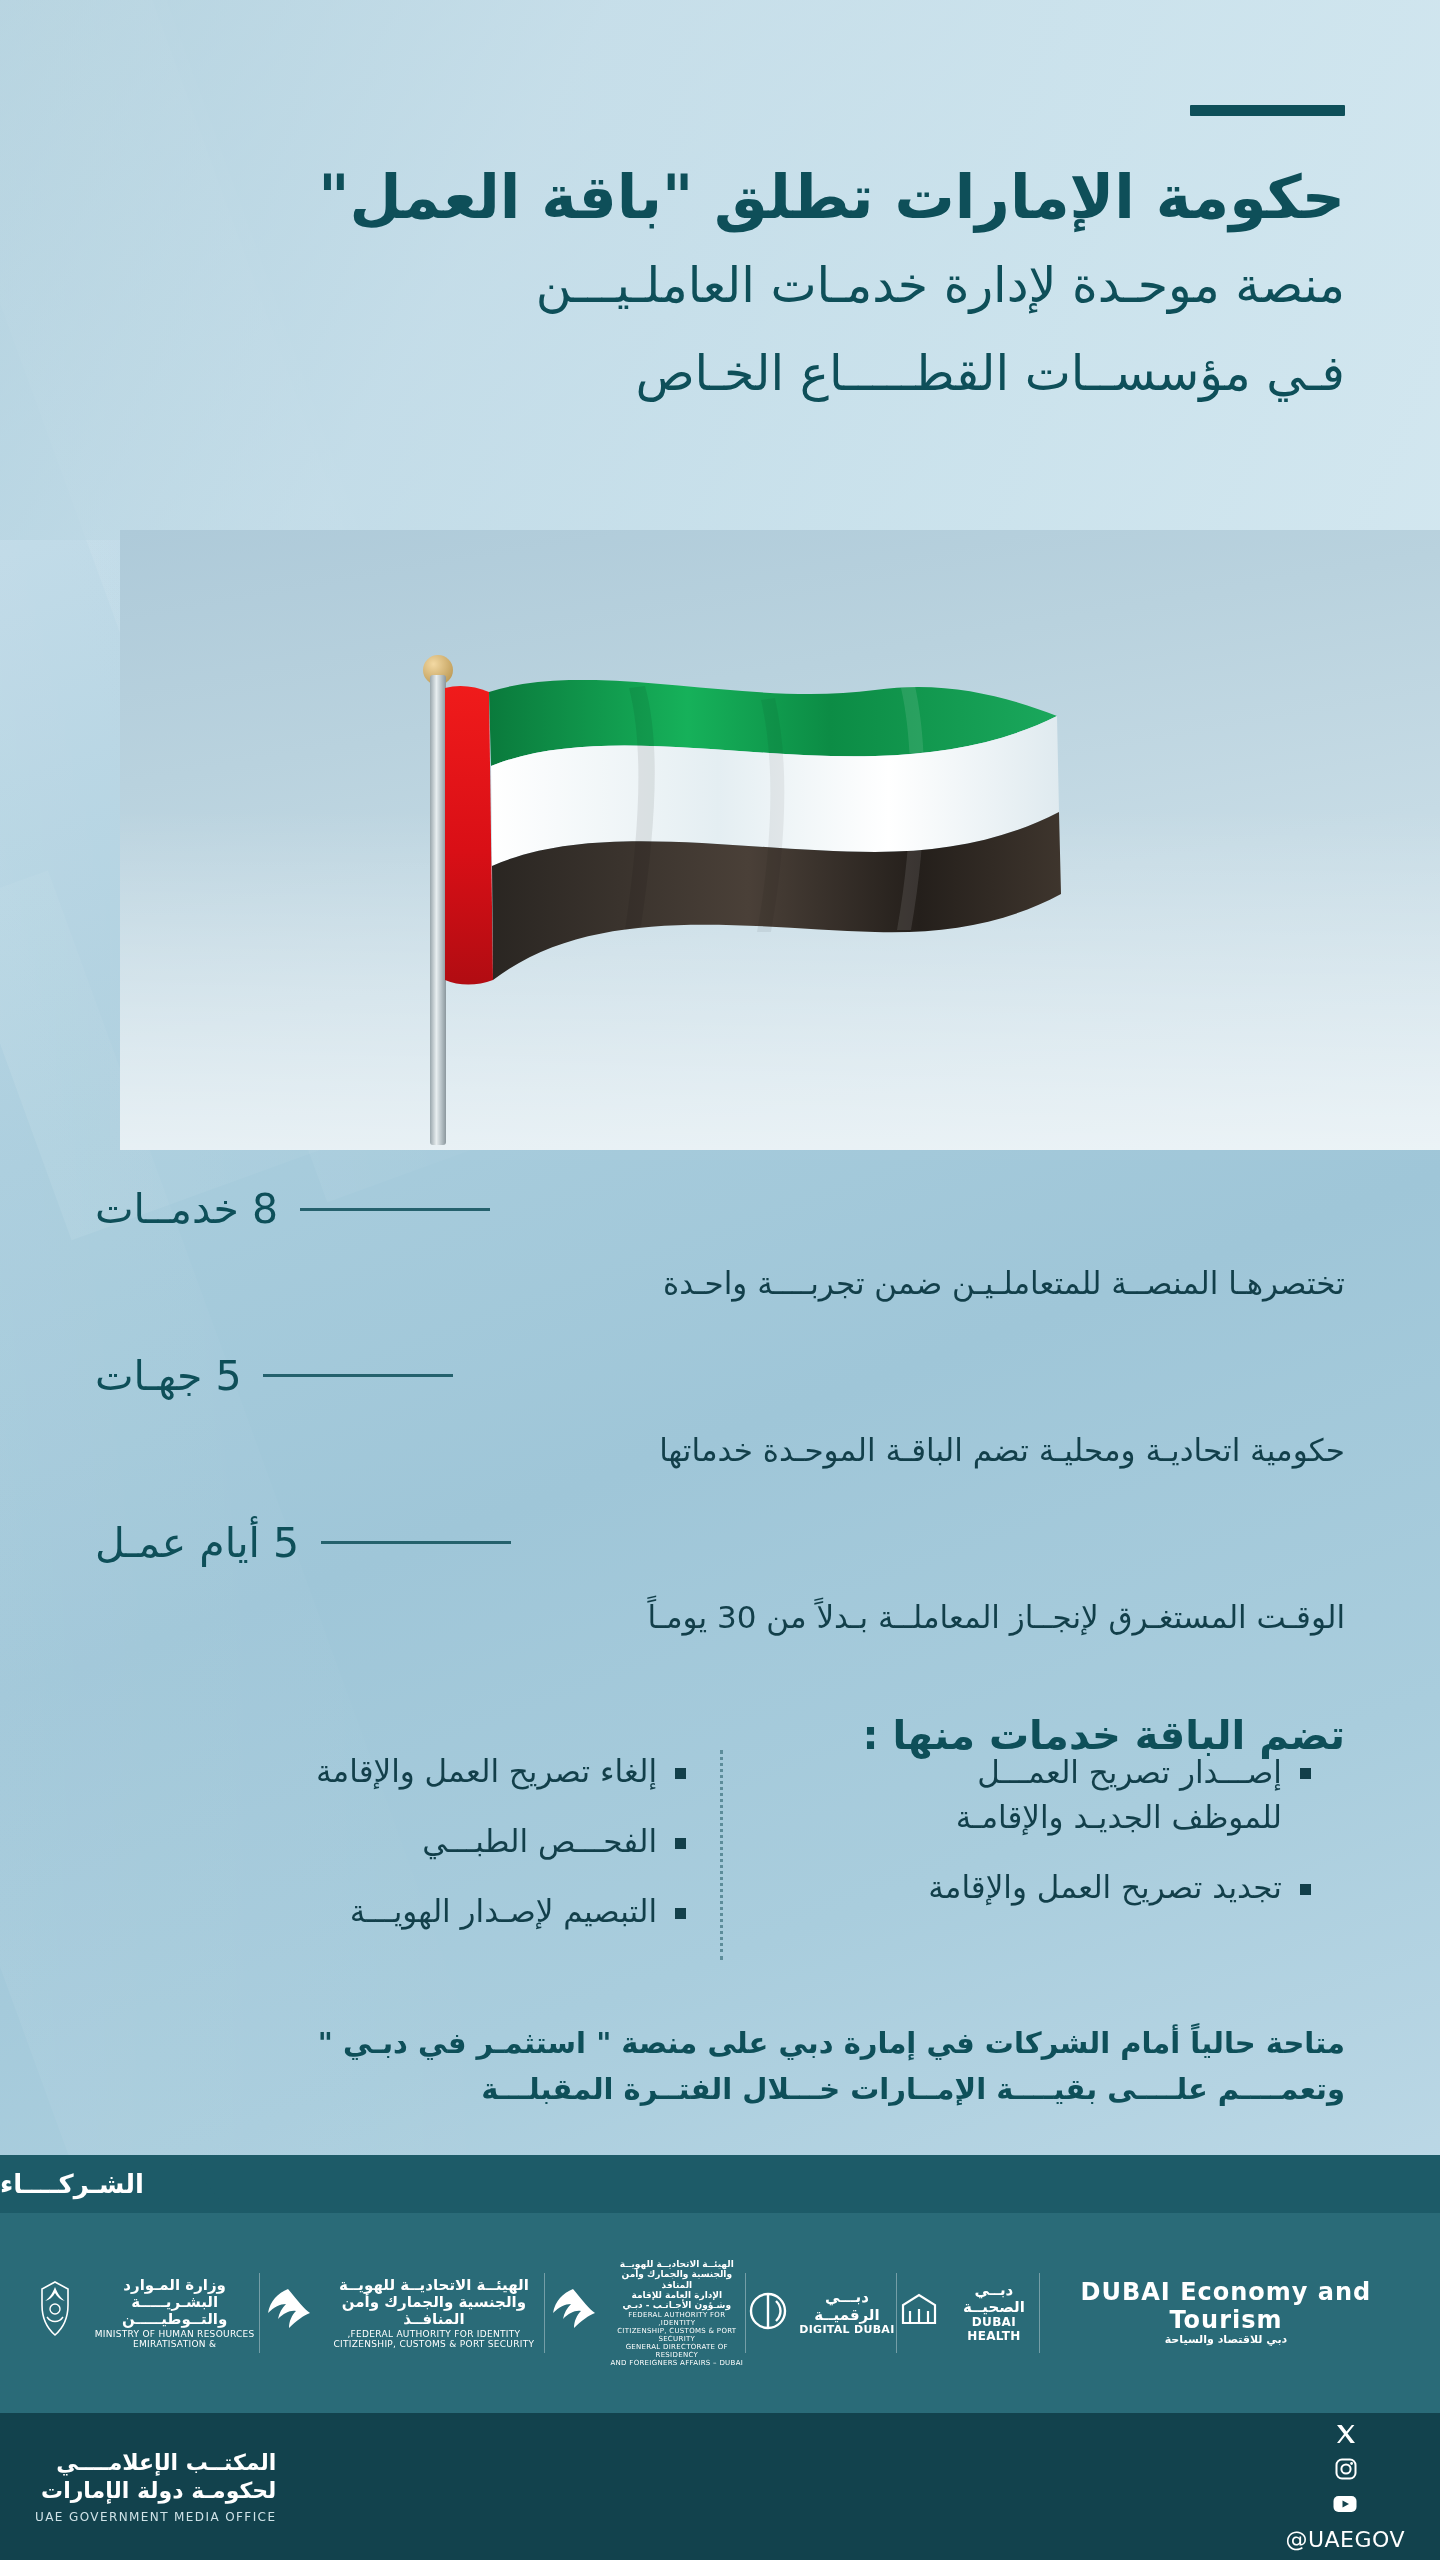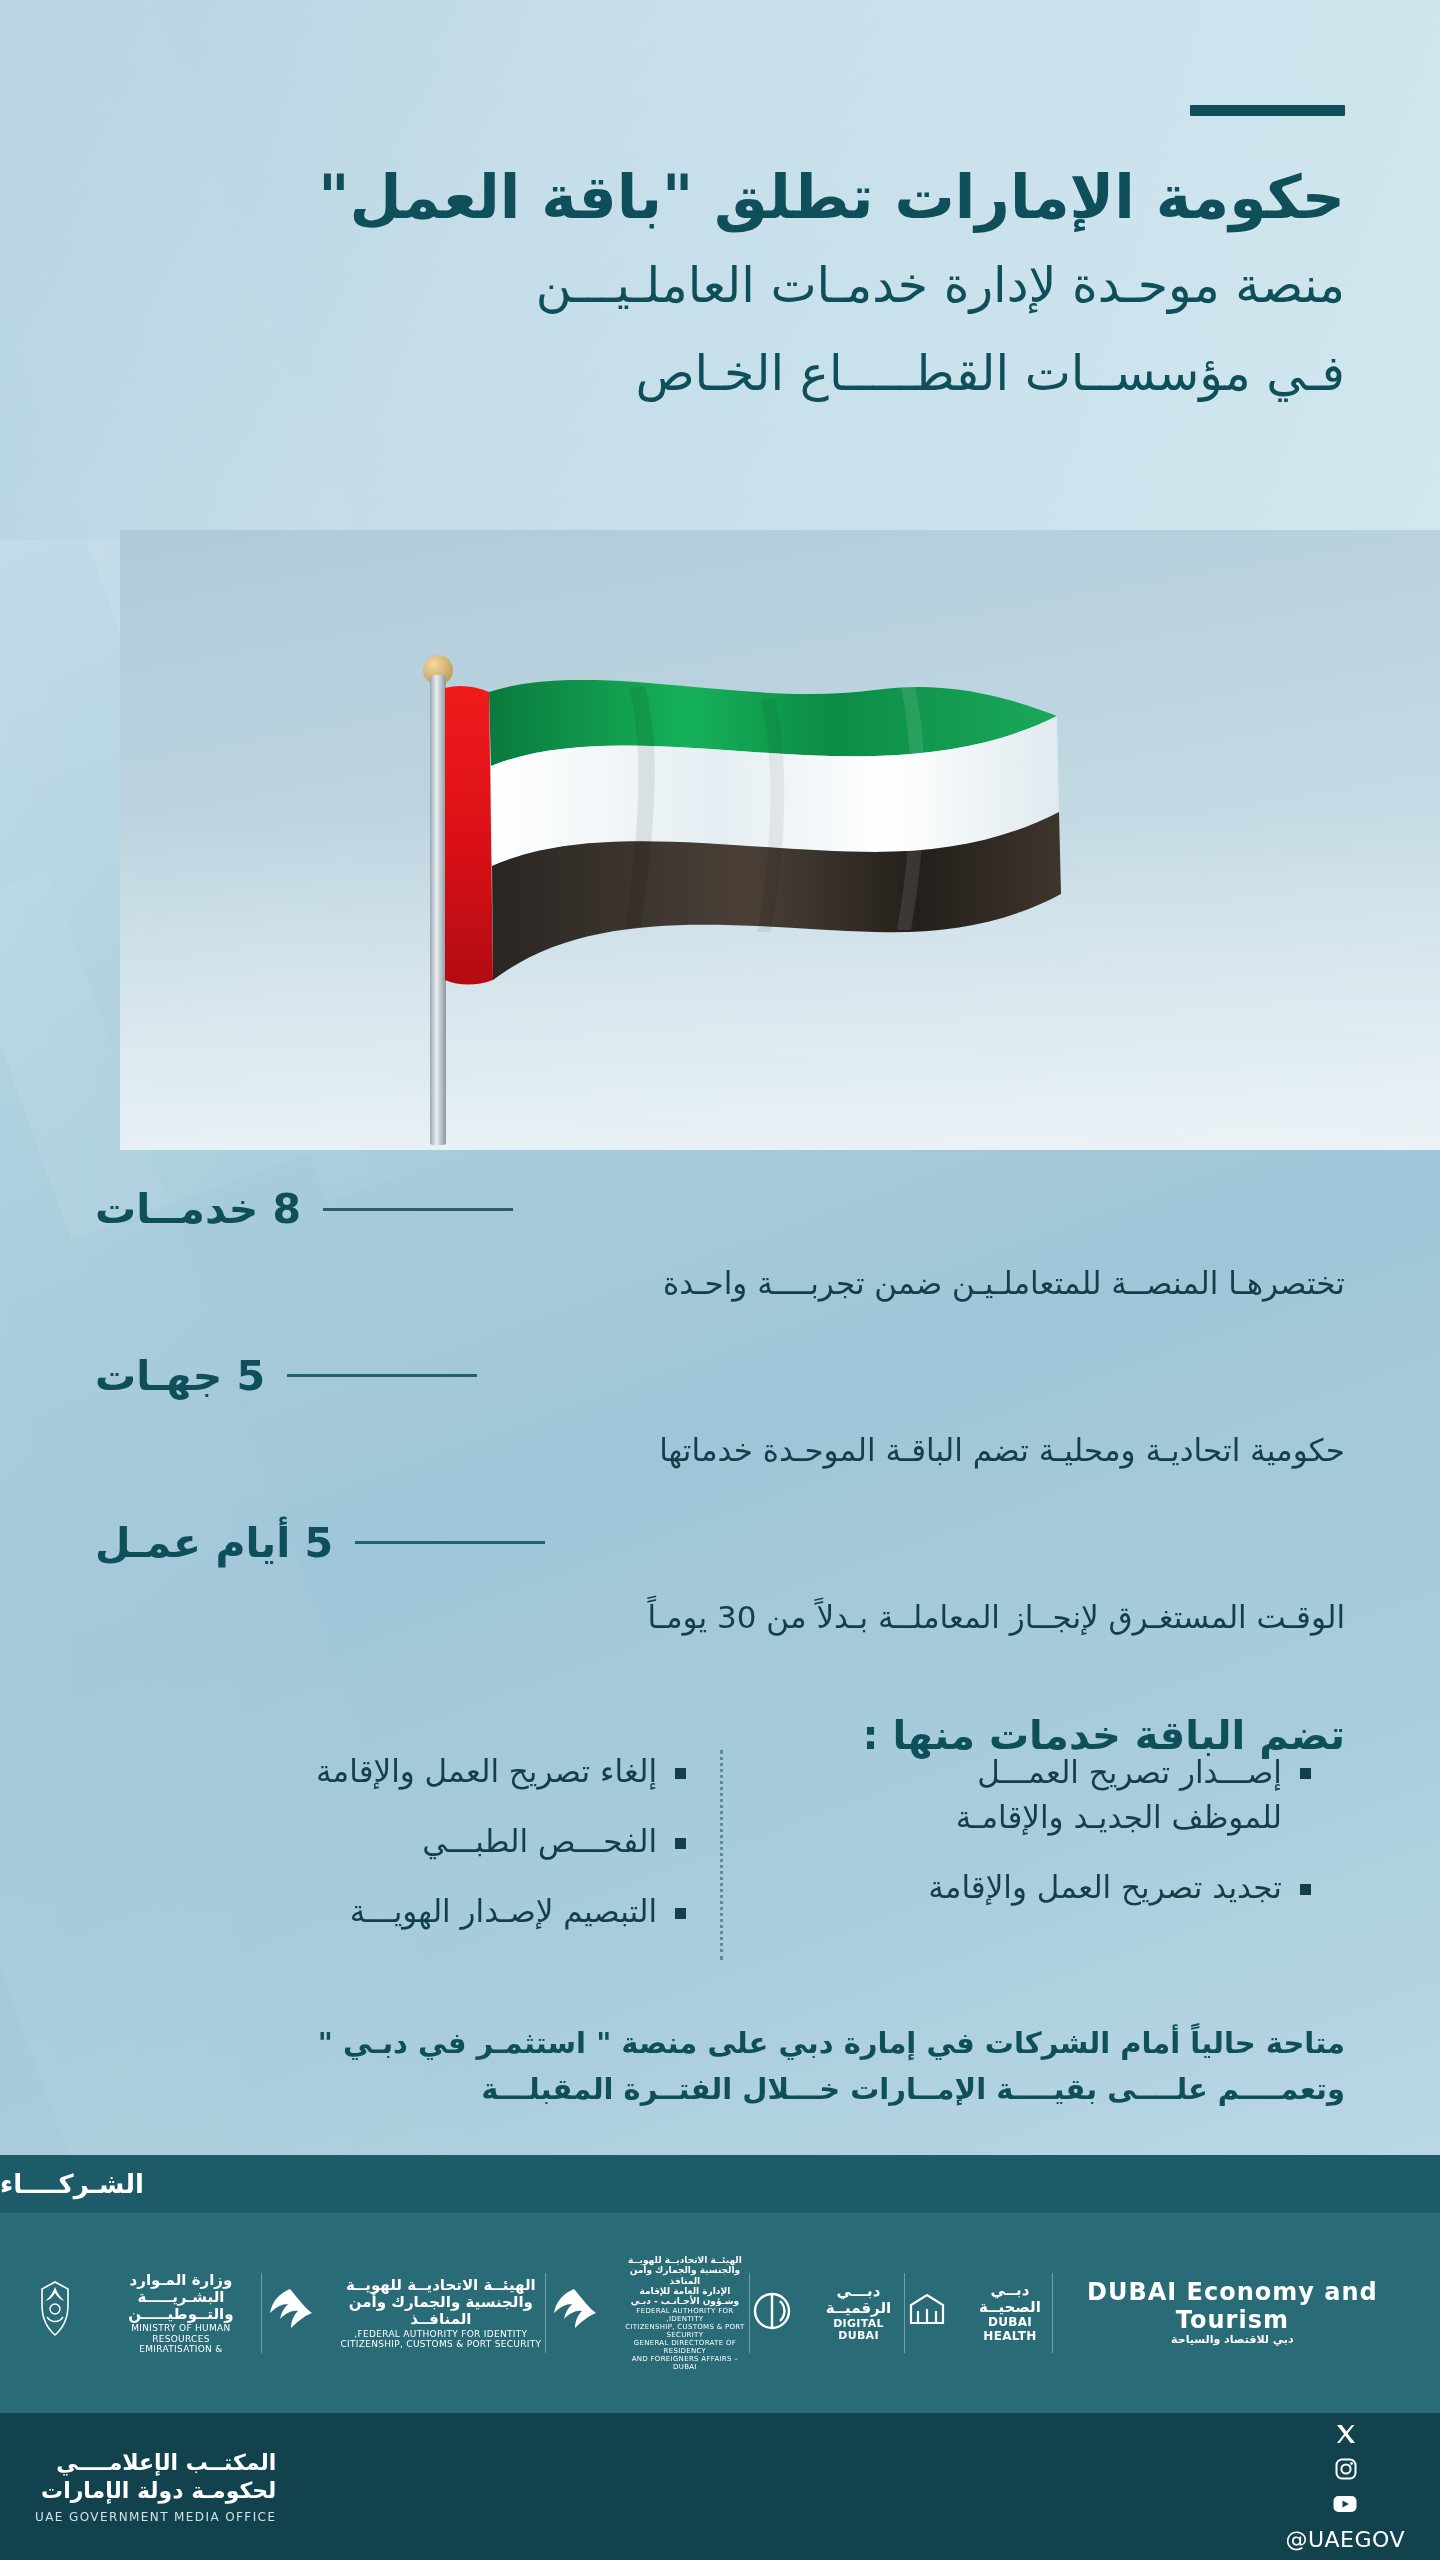--- a/index.html
+++ b/index.html
@@ -119,21 +119,21 @@
   .stat { margin-bottom: 46px; }
   .stat-head {
     display: flex;
     flex-direction: row-reverse;
     align-items: center;
     justify-content: flex-start;
     gap: 22px;
   }
   .stat-num {
     font-size: 41px;
-    font-weight: bold;
+    font-weight: normal;
     color: #0e4f59;
     white-space: nowrap;
   }
   .stat-line {
     width: 190px;
     height: 3px;
     background: #0e4f59;
     opacity: .85;
   }
   .stat-desc {
@@ -247,21 +247,21 @@
     display: flex;
     flex-direction: row-reverse;
     align-items: center;
     justify-content: space-evenly;
     padding: 0 28px;
   }
   .plogo {
     display: flex;
     flex-direction: row-reverse;
     align-items: center;
-    gap: 19px;
+    gap: 8px;
     color: #ffffff;
     text-align: center;
   }
   .plogo .mark { flex: 0 0 auto; }
   .plogo .txt { text-align: center; line-height: 1.15; }
   .plogo .ar { font-size: 15px; font-weight: bold; display: block; }
   .plogo .en { font-size: 9px; display: block; letter-spacing: .3px; }
   .divider-v { width: 1px; height: 80px; background: rgba(255,255,255,.35); }
 
   

